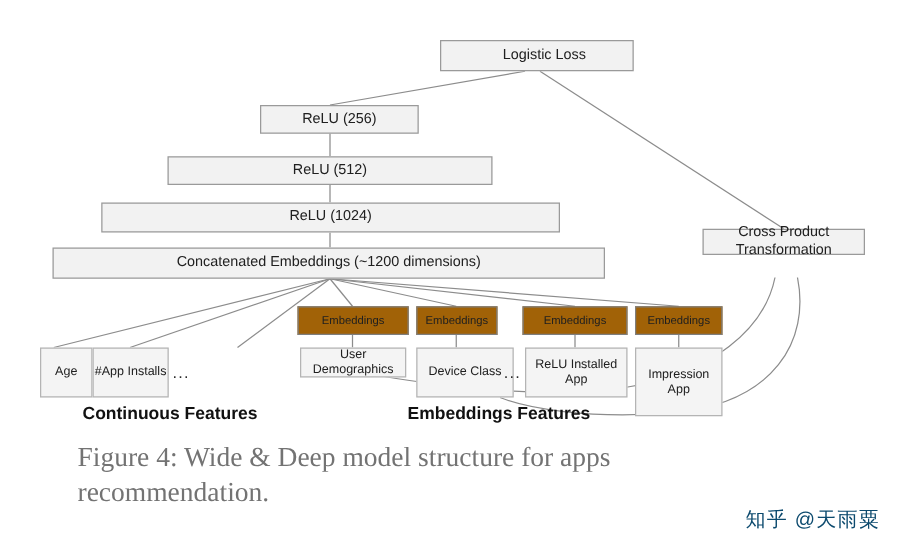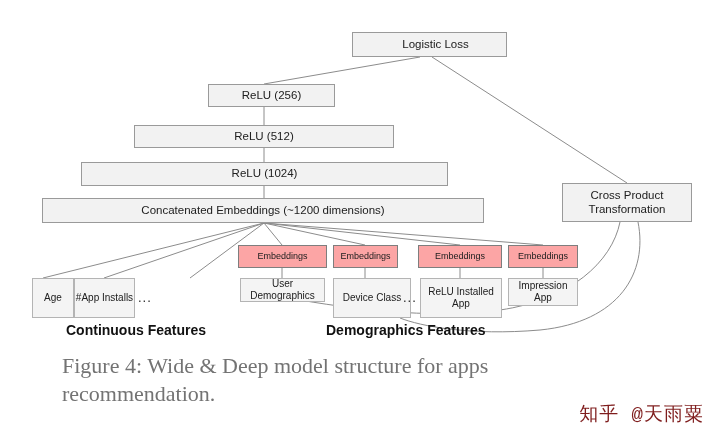--- a/index.html
+++ b/index.html
@@ -20,21 +20,21 @@
     box-sizing:border-box;
     border:1px solid #9a9a9a;
     background:#f2f2f2;
     display:flex;align-items:center;justify-content:center;
     text-align:center;
     line-height:1.18;
     color:#202020;
     z-index:3;
   }
   .node.emb{
-    background:#fca5a5;
+    background:#a16207;
     border:1px solid #7e7e7e;
     font-size:9px;
   }
   .node.leaf{
     background:#f4f4f4;
     border:1px solid #b4b4b4;
     font-size:10px;
   }
   .node.stack{font-size:11.5px;}
 
@@ -66,25 +66,25 @@
     text-align:justify;
     text-align-last:left;
     z-index:4;
     margin-left:36px;
   }
   #caption .ln{display:block;}
 
   #watermark{
     position:absolute;
     right:16px;bottom:12px;
-    font-size:19px;
-    color:#7f1d1d;
+    font-size:16px;
+    color:#0c4a6e;
     letter-spacing:1px;
     z-index:5;
-    font-family:Liberation Mono, monospace;
+    font-family:Liberation Sans, sans-serif;
   }
 </style>
 </head>
 <body>
 
 <div id="figure">
 
   <svg id="wires" viewBox="0 0 720 345" xmlns="http://www.w3.org/2000/svg">
     <g fill="none" stroke="#8c8c8c" stroke-width="1">
 
@@ -124,21 +124,21 @@
   <div class="node stack" style="left:134px;top:125px;width:260px;height:23px;">
     <span>ReLU (512)</span>
   </div>
   <div class="node stack" style="left:81px;top:162px;width:367px;height:24px;">
     <span>ReLU (1024)</span>
   </div>
   <div class="node stack" style="left:42px;top:198px;width:442px;height:25px;justify-content:center;">
     <span>Concatenated Embeddings (~1200 dimensions)</span>
   </div>
 
-  <div class="node stack" style="left:562px;top:183px;width:130px;height:39px;">
+  <div class="node stack" style="left:562px;top:183px;width:130px;height:21px;">
     <span>Cross Product Transformation</span>
   </div>
 
   <div class="node emb" style="left:238px;top:245px;width:89px;height:23px;">
     <span>Embeddings</span>
   </div>
   <div class="node emb" style="left:333px;top:245px;width:65px;height:23px;">
     <span>Embeddings</span>
   </div>
   <div class="node emb" style="left:418px;top:245px;width:84px;height:23px;">
@@ -163,29 +163,29 @@
   </div>
   <div class="node leaf" style="left:333px;top:278px;width:78px;height:40px;">
     <span>Device Class</span>
   </div>
   <div class="dots" style="left:403px;top:290px;">
     <span>...</span>
   </div>
   <div class="node leaf" style="left:420px;top:278px;width:82px;height:40px;">
     <span>ReLU Installed App</span>
   </div>
-  <div class="node leaf" style="left:508px;top:278px;width:70px;height:28px;">
+  <div class="node leaf" style="left:508px;top:278px;width:70px;height:55px;">
     <span>Impression App</span>
   </div>
 
   <div class="grouplabel" style="left:66px;top:322px;">
     <span>Continuous Features</span>
   </div>
   <div class="grouplabel" style="left:326px;top:322px;">
-    <span>Demographics Features</span>
+    <span>Embeddings Features</span>
   </div>
 
 </div>
 
 <div id="caption">
   <span class="ln">Figure 4:  Wide &amp; Deep model structure for apps</span>
   <span class="ln">recommendation.</span>
 </div>
 
 <div id="watermark">知乎 @天雨粟</div>

